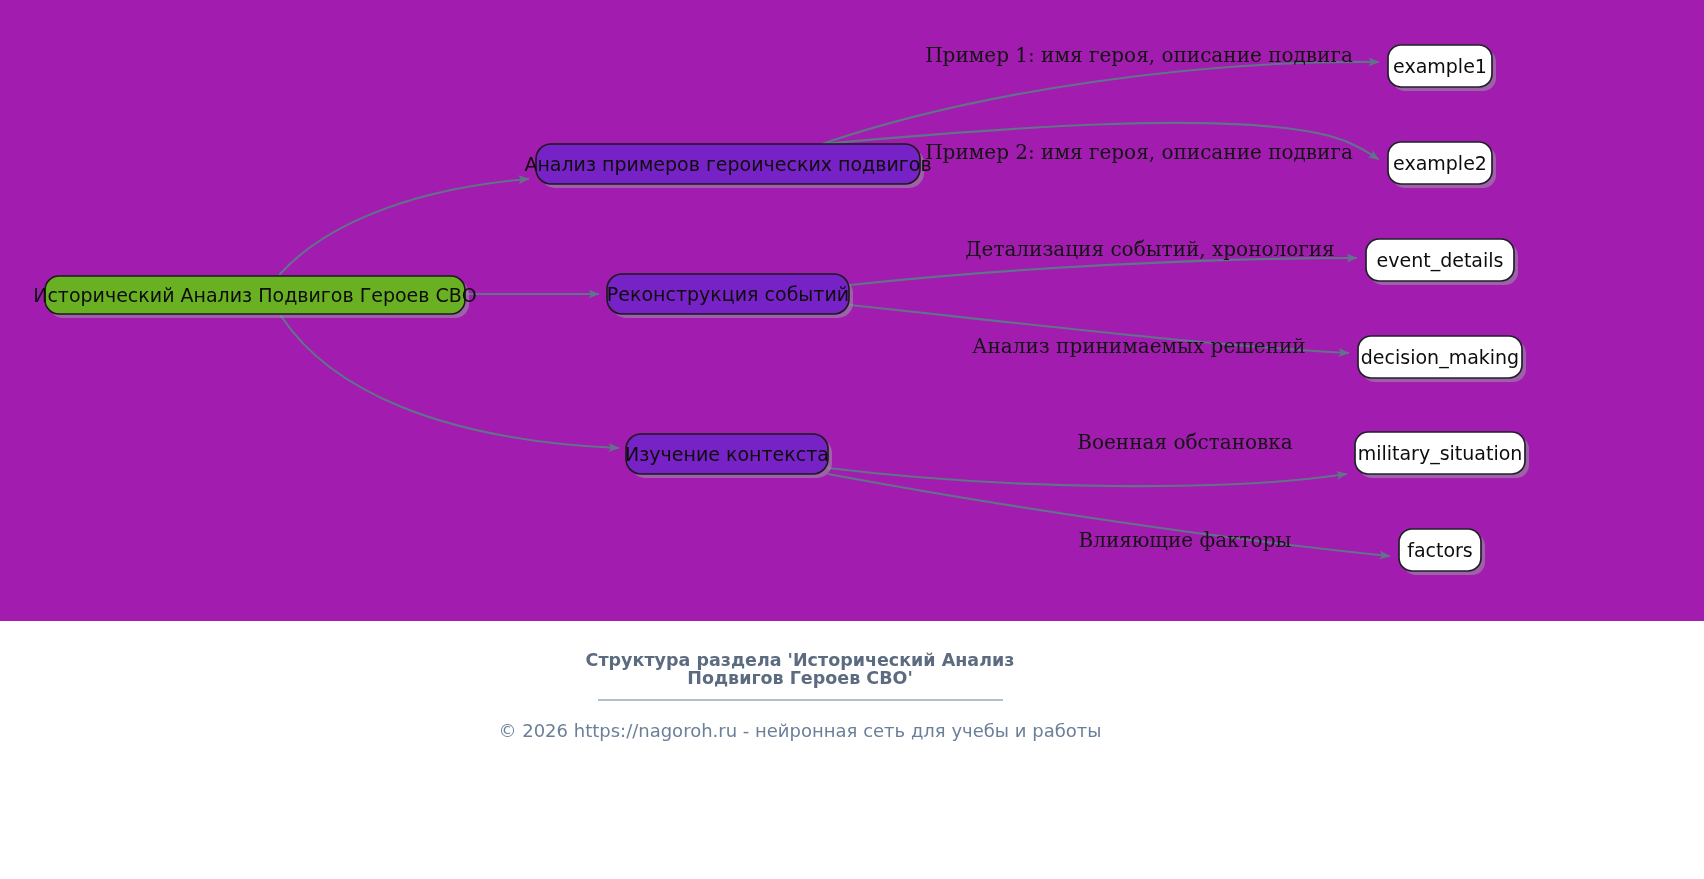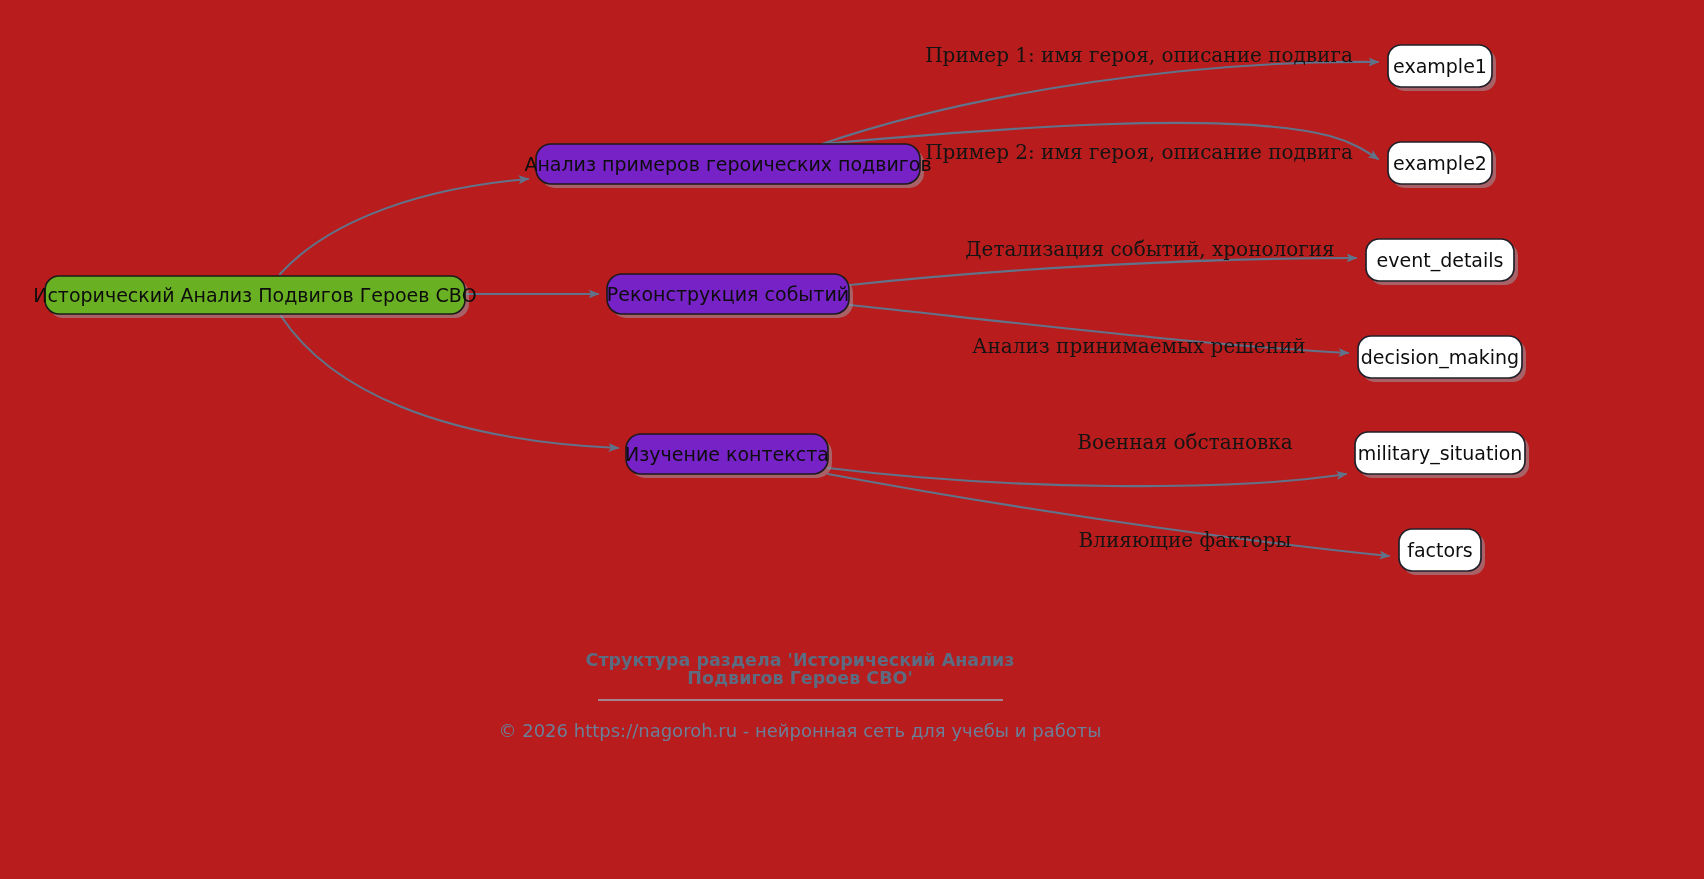--- a/index.html
+++ b/index.html
@@ -9,22 +9,22 @@
   }
   body {
     width: 1704px;
     height: 879px;
     overflow: hidden;
     font-family: "DejaVu Sans", sans-serif;
   }
   #diagram-root {
     position: relative;
     width: 1704px;
-    height: 879px;
-    background: #b91c1c;
+    height: 621px;
+    background: #a21caf;
   }
   svg#mindmap {
     display: block;
     width: 1704px;
     height: 879px;
   }
   .node-shape {
     stroke: #1a1a1a;
     stroke-width: 1.6;
   }

